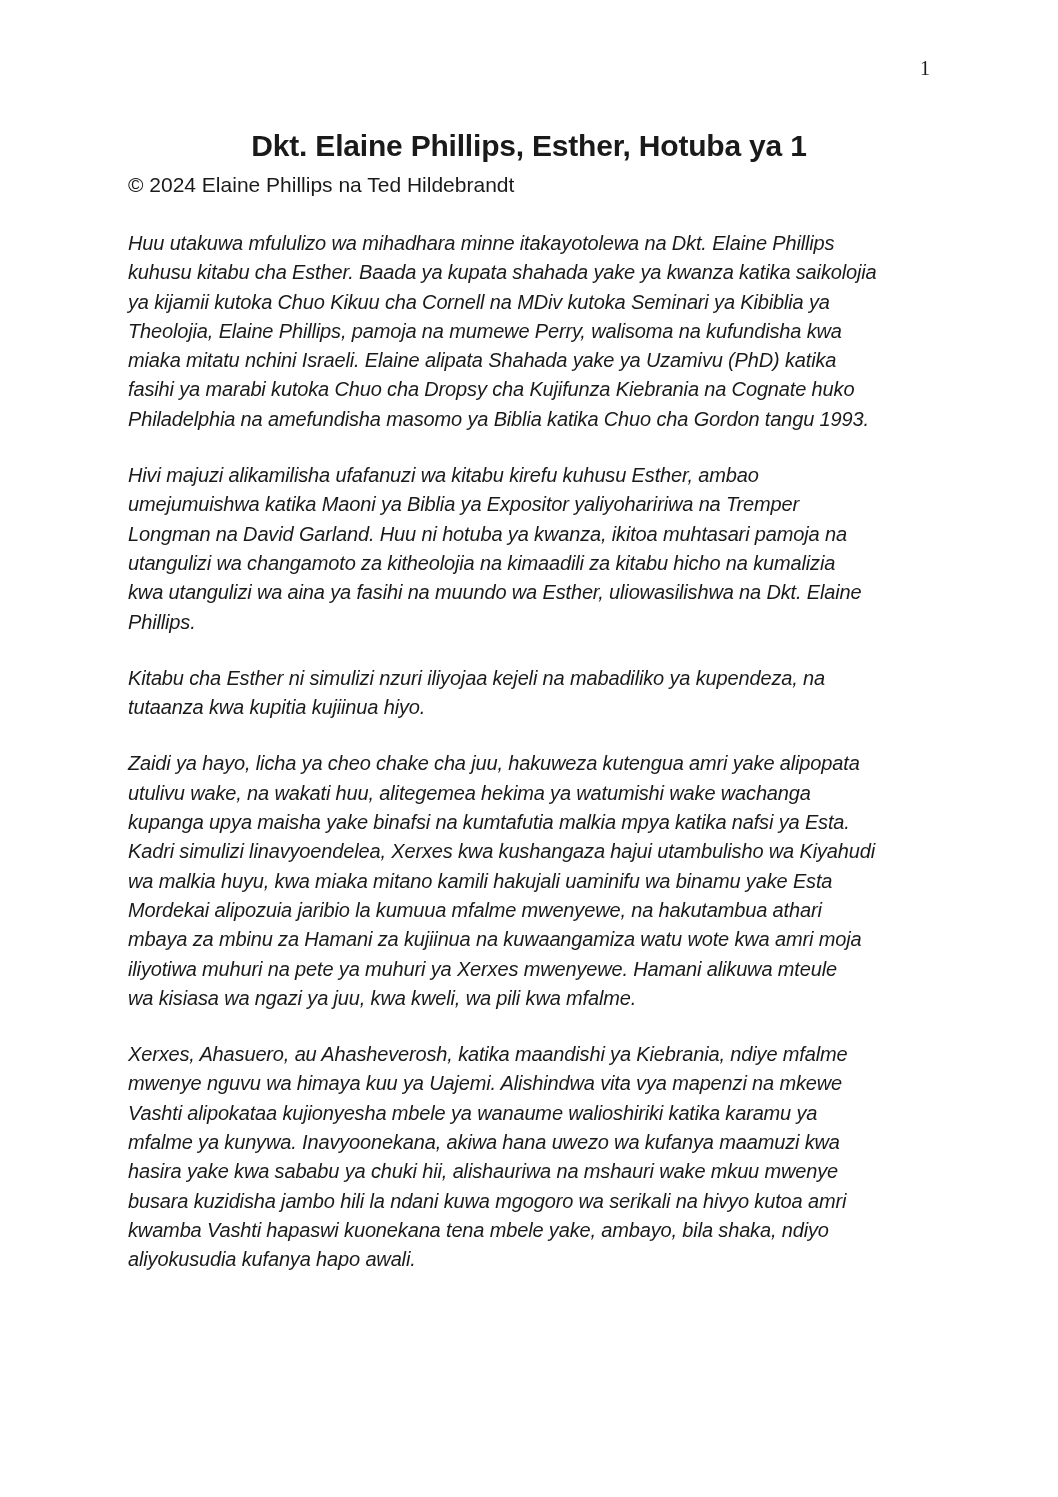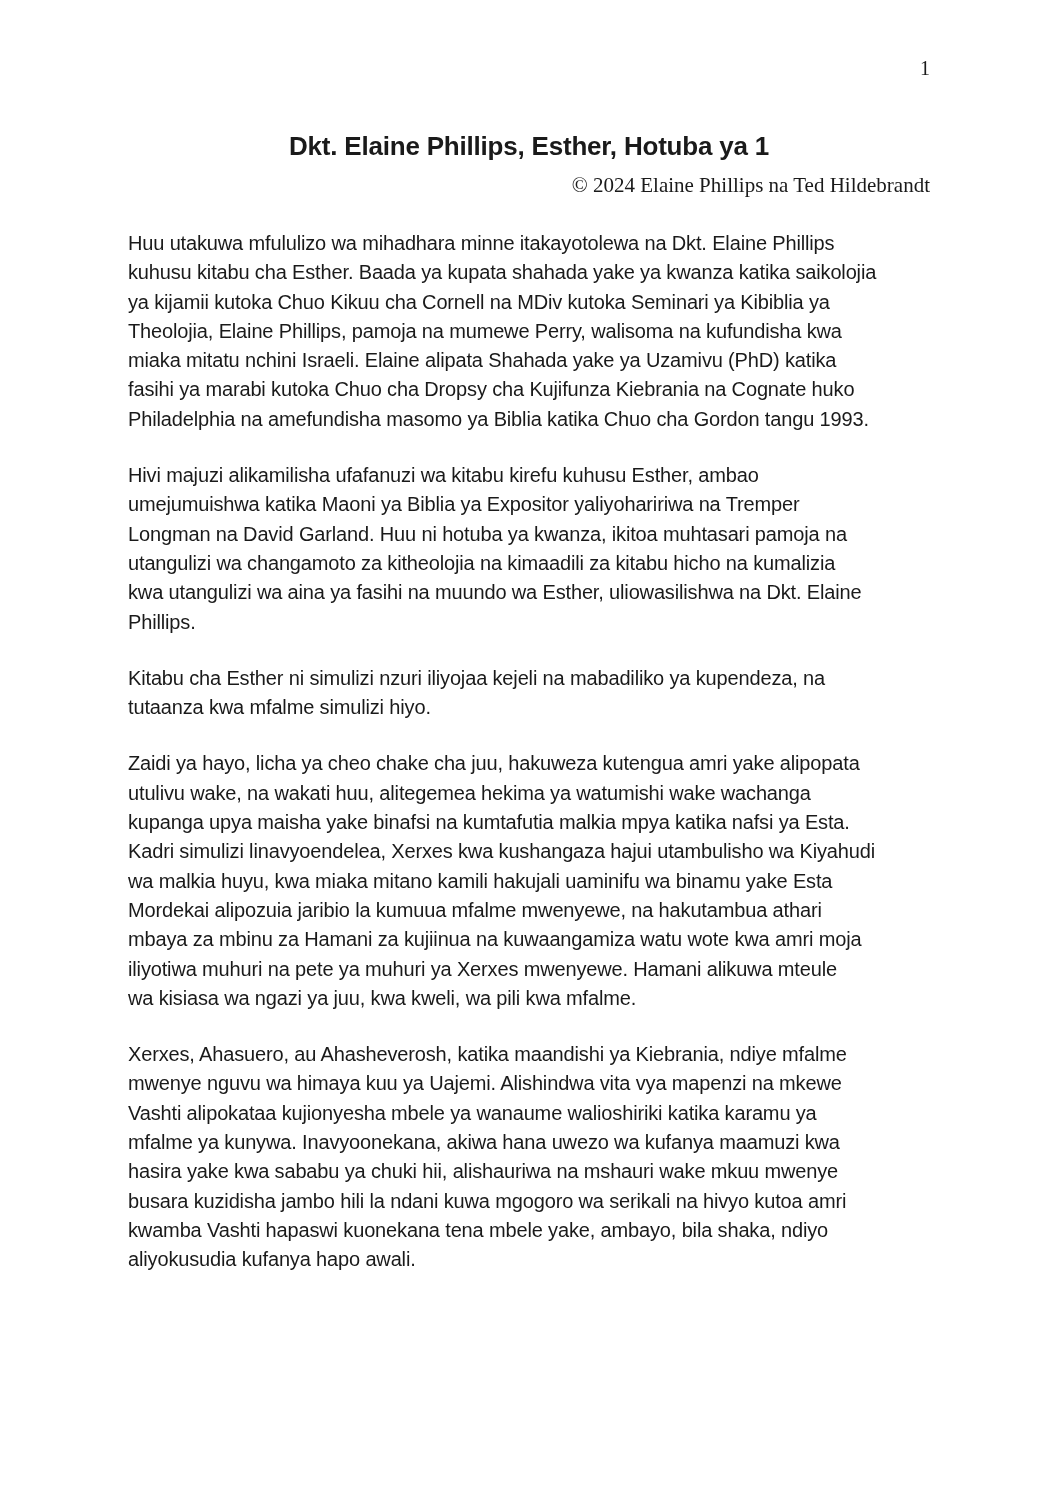--- a/index.html
+++ b/index.html
@@ -27,37 +27,37 @@
     font-family: "Liberation Serif", serif;
     font-size: 20px;
     line-height: 24px;
     color: var(--text);
   }
   .content {
     padding: 127px 128px 0 128px;
   }
   .doc-title {
     margin: 0;
-    font-size: 26px;
+    font-size: 30px;
     line-height: 38px;
     font-weight: 700;
     text-align: center;
     letter-spacing: -0.2px;
     color: var(--text);
   }
   .copyright-line {
     margin: 6px 0 0 0;
     font-size: 21px;
     line-height: 28px;
-    text-align: right;
+    text-align: left;
     color: var(--text);
-    font-family: Liberation Serif, serif;
   }
   .body-text {
     margin-top: 30px;
+    font-style: italic;
   }
   .body-text p {
     margin: 0 0 27px 0;
     font-size: 20px;
     line-height: 29.3px;
     letter-spacing: -0.15px;
     white-space: pre-line;
     text-align: left;
     color: var(--text);
   }
@@ -83,21 +83,21 @@
 miaka mitatu nchini Israeli. Elaine alipata Shahada yake ya Uzamivu (PhD) katika
 fasihi ya marabi kutoka Chuo cha Dropsy cha Kujifunza Kiebrania na Cognate huko
 Philadelphia na amefundisha masomo ya Biblia katika Chuo cha Gordon tangu 1993.</p>
       <p>Hivi majuzi alikamilisha ufafanuzi wa kitabu kirefu kuhusu Esther, ambao
 umejumuishwa katika Maoni ya Biblia ya Expositor yaliyohaririwa na Tremper
 Longman na David Garland. Huu ni hotuba ya kwanza, ikitoa muhtasari pamoja na
 utangulizi wa changamoto za kitheolojia na kimaadili za kitabu hicho na kumalizia
 kwa utangulizi wa aina ya fasihi na muundo wa Esther, uliowasilishwa na Dkt. Elaine
 Phillips.</p>
       <p>Kitabu cha Esther ni simulizi nzuri iliyojaa kejeli na mabadiliko ya kupendeza, na
-tutaanza kwa mfalme simulizi hiyo.</p>
+tutaanza kwa kupitia kujiinua hiyo.</p>
       <p>Zaidi ya hayo, licha ya cheo chake cha juu, hakuweza kutengua amri yake alipopata
 utulivu wake, na wakati huu, alitegemea hekima ya watumishi wake wachanga
 kupanga upya maisha yake binafsi na kumtafutia malkia mpya katika nafsi ya Esta.
 Kadri simulizi linavyoendelea, Xerxes kwa kushangaza hajui utambulisho wa Kiyahudi
 wa malkia huyu, kwa miaka mitano kamili hakujali uaminifu wa binamu yake Esta
 Mordekai alipozuia jaribio la kumuua mfalme mwenyewe, na hakutambua athari
 mbaya za mbinu za Hamani za kujiinua na kuwaangamiza watu wote kwa amri moja
 iliyotiwa muhuri na pete ya muhuri ya Xerxes mwenyewe. Hamani alikuwa mteule
 wa kisiasa wa ngazi ya juu, kwa kweli, wa pili kwa mfalme.</p>
       <p>Xerxes, Ahasuero, au Ahasheverosh, katika maandishi ya Kiebrania, ndiye mfalme

